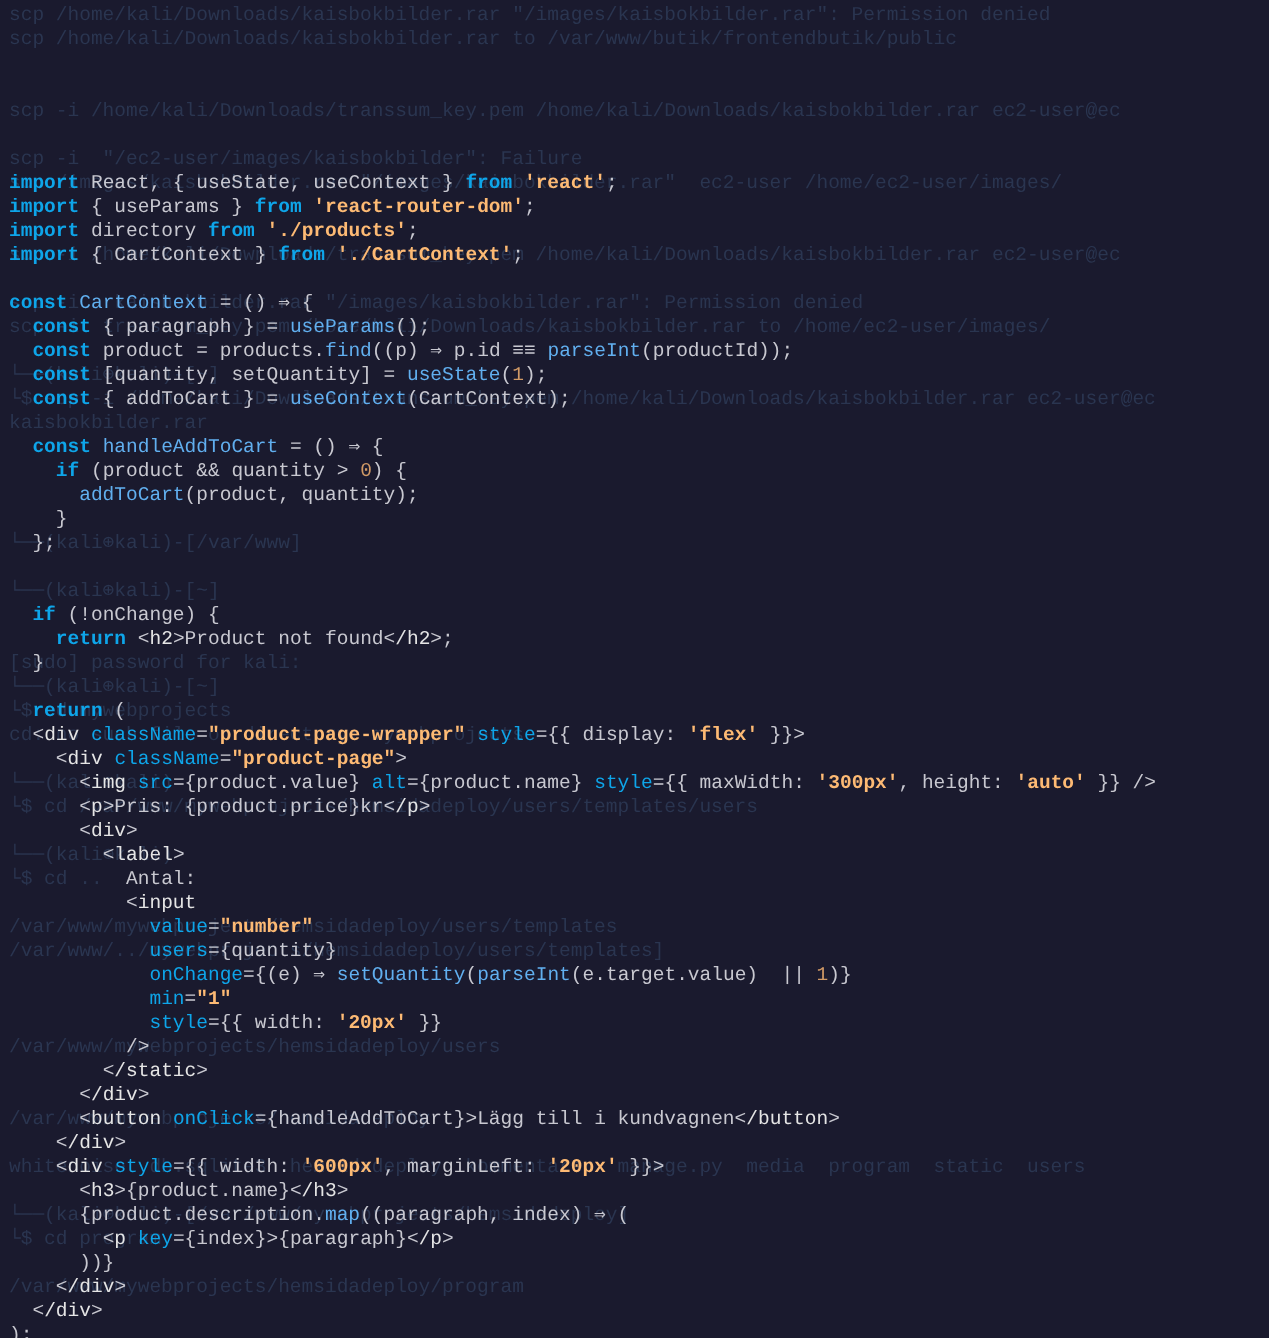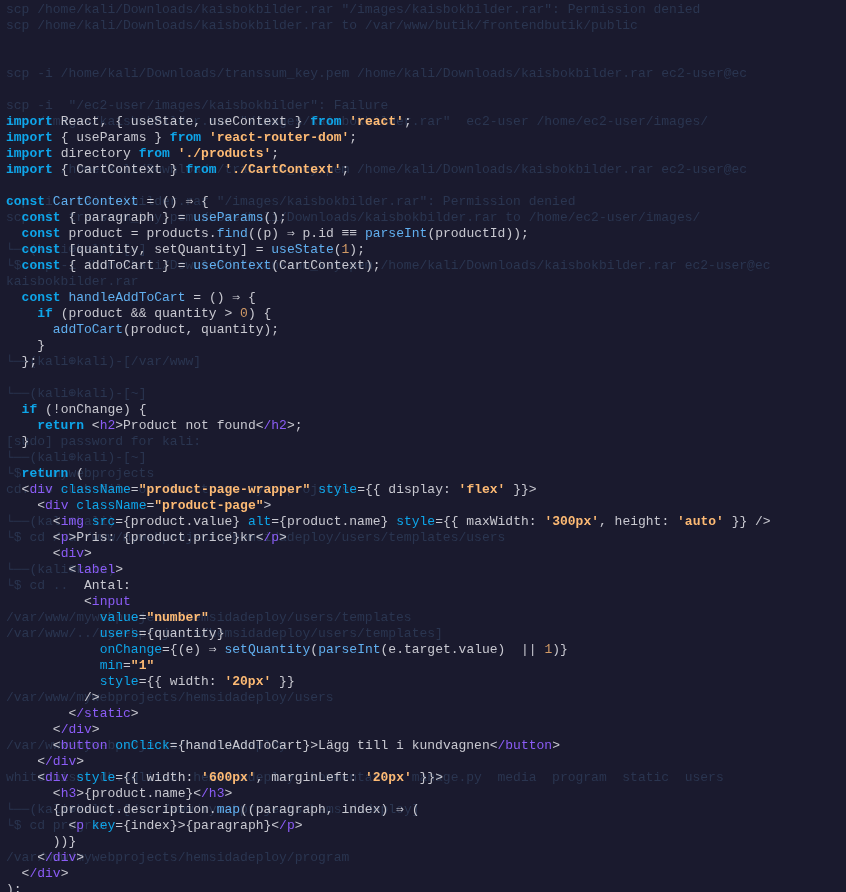--- a/index.html
+++ b/index.html
@@ -22,21 +22,21 @@
     padding: 2px 6px;
   }
   .code {
     position: relative;
     z-index: 1;
   }
   .kw   { color: #0ea5e9; font-weight: bold; }                           
   .str  { color: #fdba74; font-weight: bold; }
   .num  { color: #d19a66; }                           
   .attr { color: #0ea5e9; }                           
-  .tag  { color: #8b5cf6; }
+  .tag  { color: #e5e5e5; }
   .fn   { color: #61afef; }
 </style>
 </head>
 <body>
 
 
 
 <div class="bg-ghost"><span id="ghost">scp /home/kali/Downloads/kaisbokbilder.rar "/images/kaisbokbilder.rar": Permission denied
 scp /home/kali/Downloads/kaisbokbilder.rar to /var/www/butik/frontendbutik/public
 

